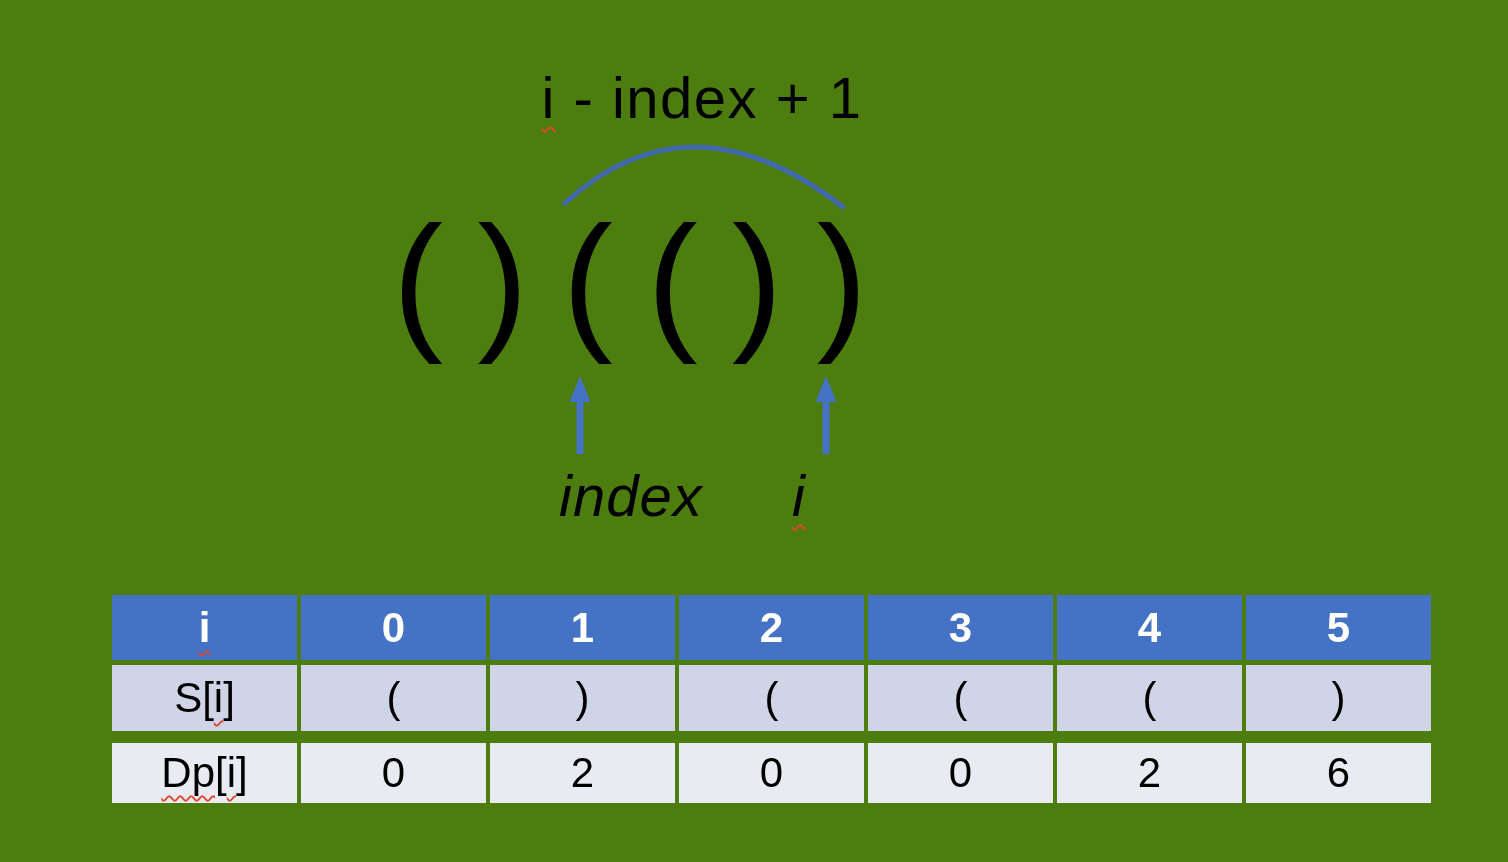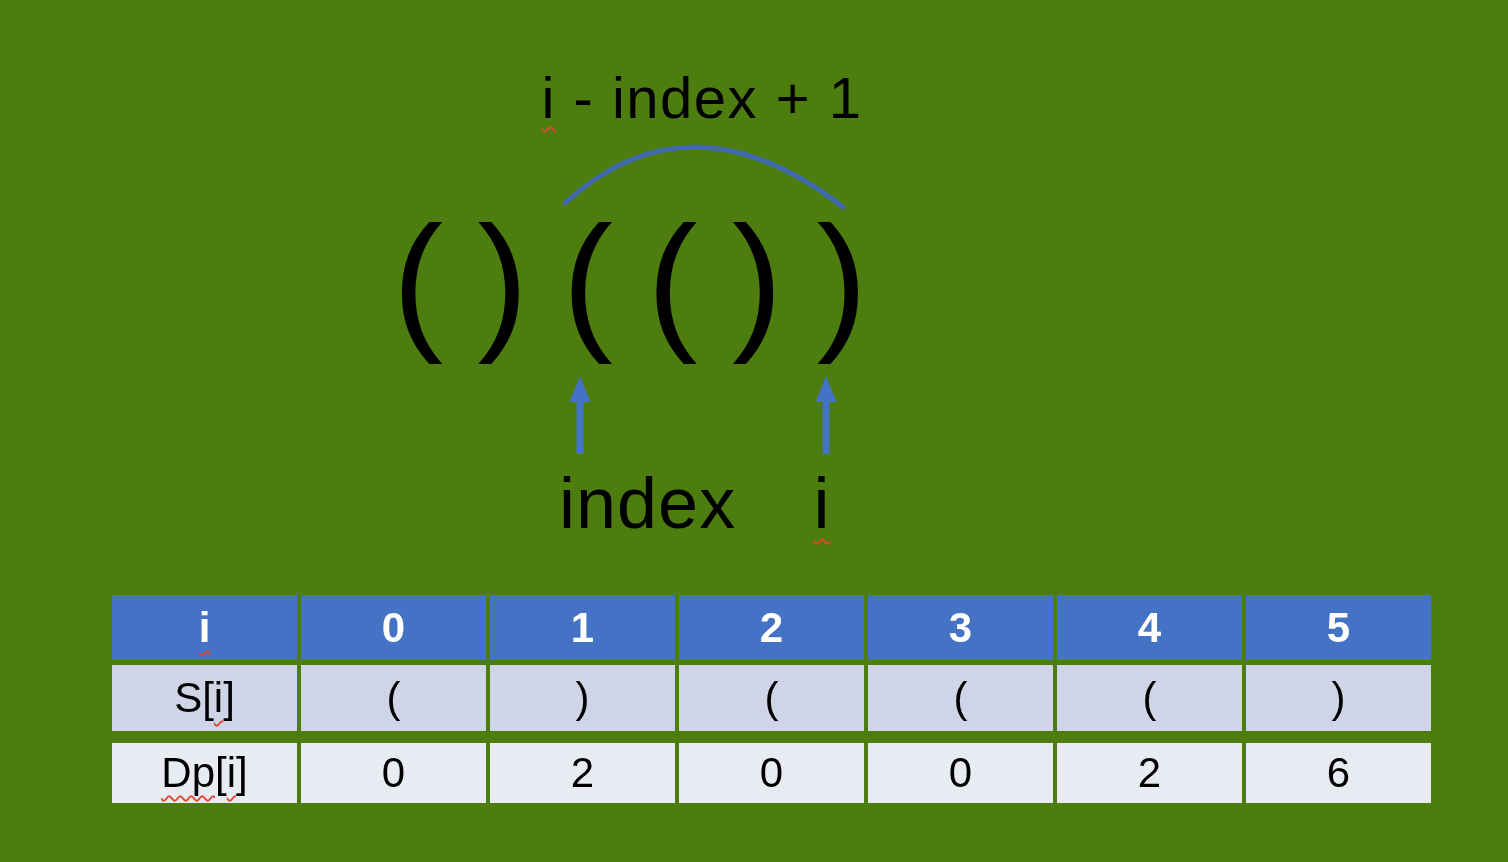--- a/index.html
+++ b/index.html
@@ -48,23 +48,24 @@
     font-size:152px;line-height:1;
     word-spacing:-8px;
     white-space:pre;
     font-weight:400;
   }
   
   .arrow1{left:569px;top:376px;}
   .arrow2{left:815px;top:376px;}
   
   .ptr-label{
-    font-size:72px;line-height:1.05;
-    text-align:center;
+    font-size:58px;line-height:1.05;
+    text-align:left;
     letter-spacing:1px;
+    font-style:italic;
   }
   .index-label{left:559px;top:466px;width:164px;}
   .i-label{left:792px;top:466px;width:60px;}
   
   .dp-table{
     left:112px;top:595px;width:1319px;
     display:grid;
     grid-template-columns:repeat(7,1fr);
     grid-template-rows:65px 66px 67px;
     gap:5px 4px;

